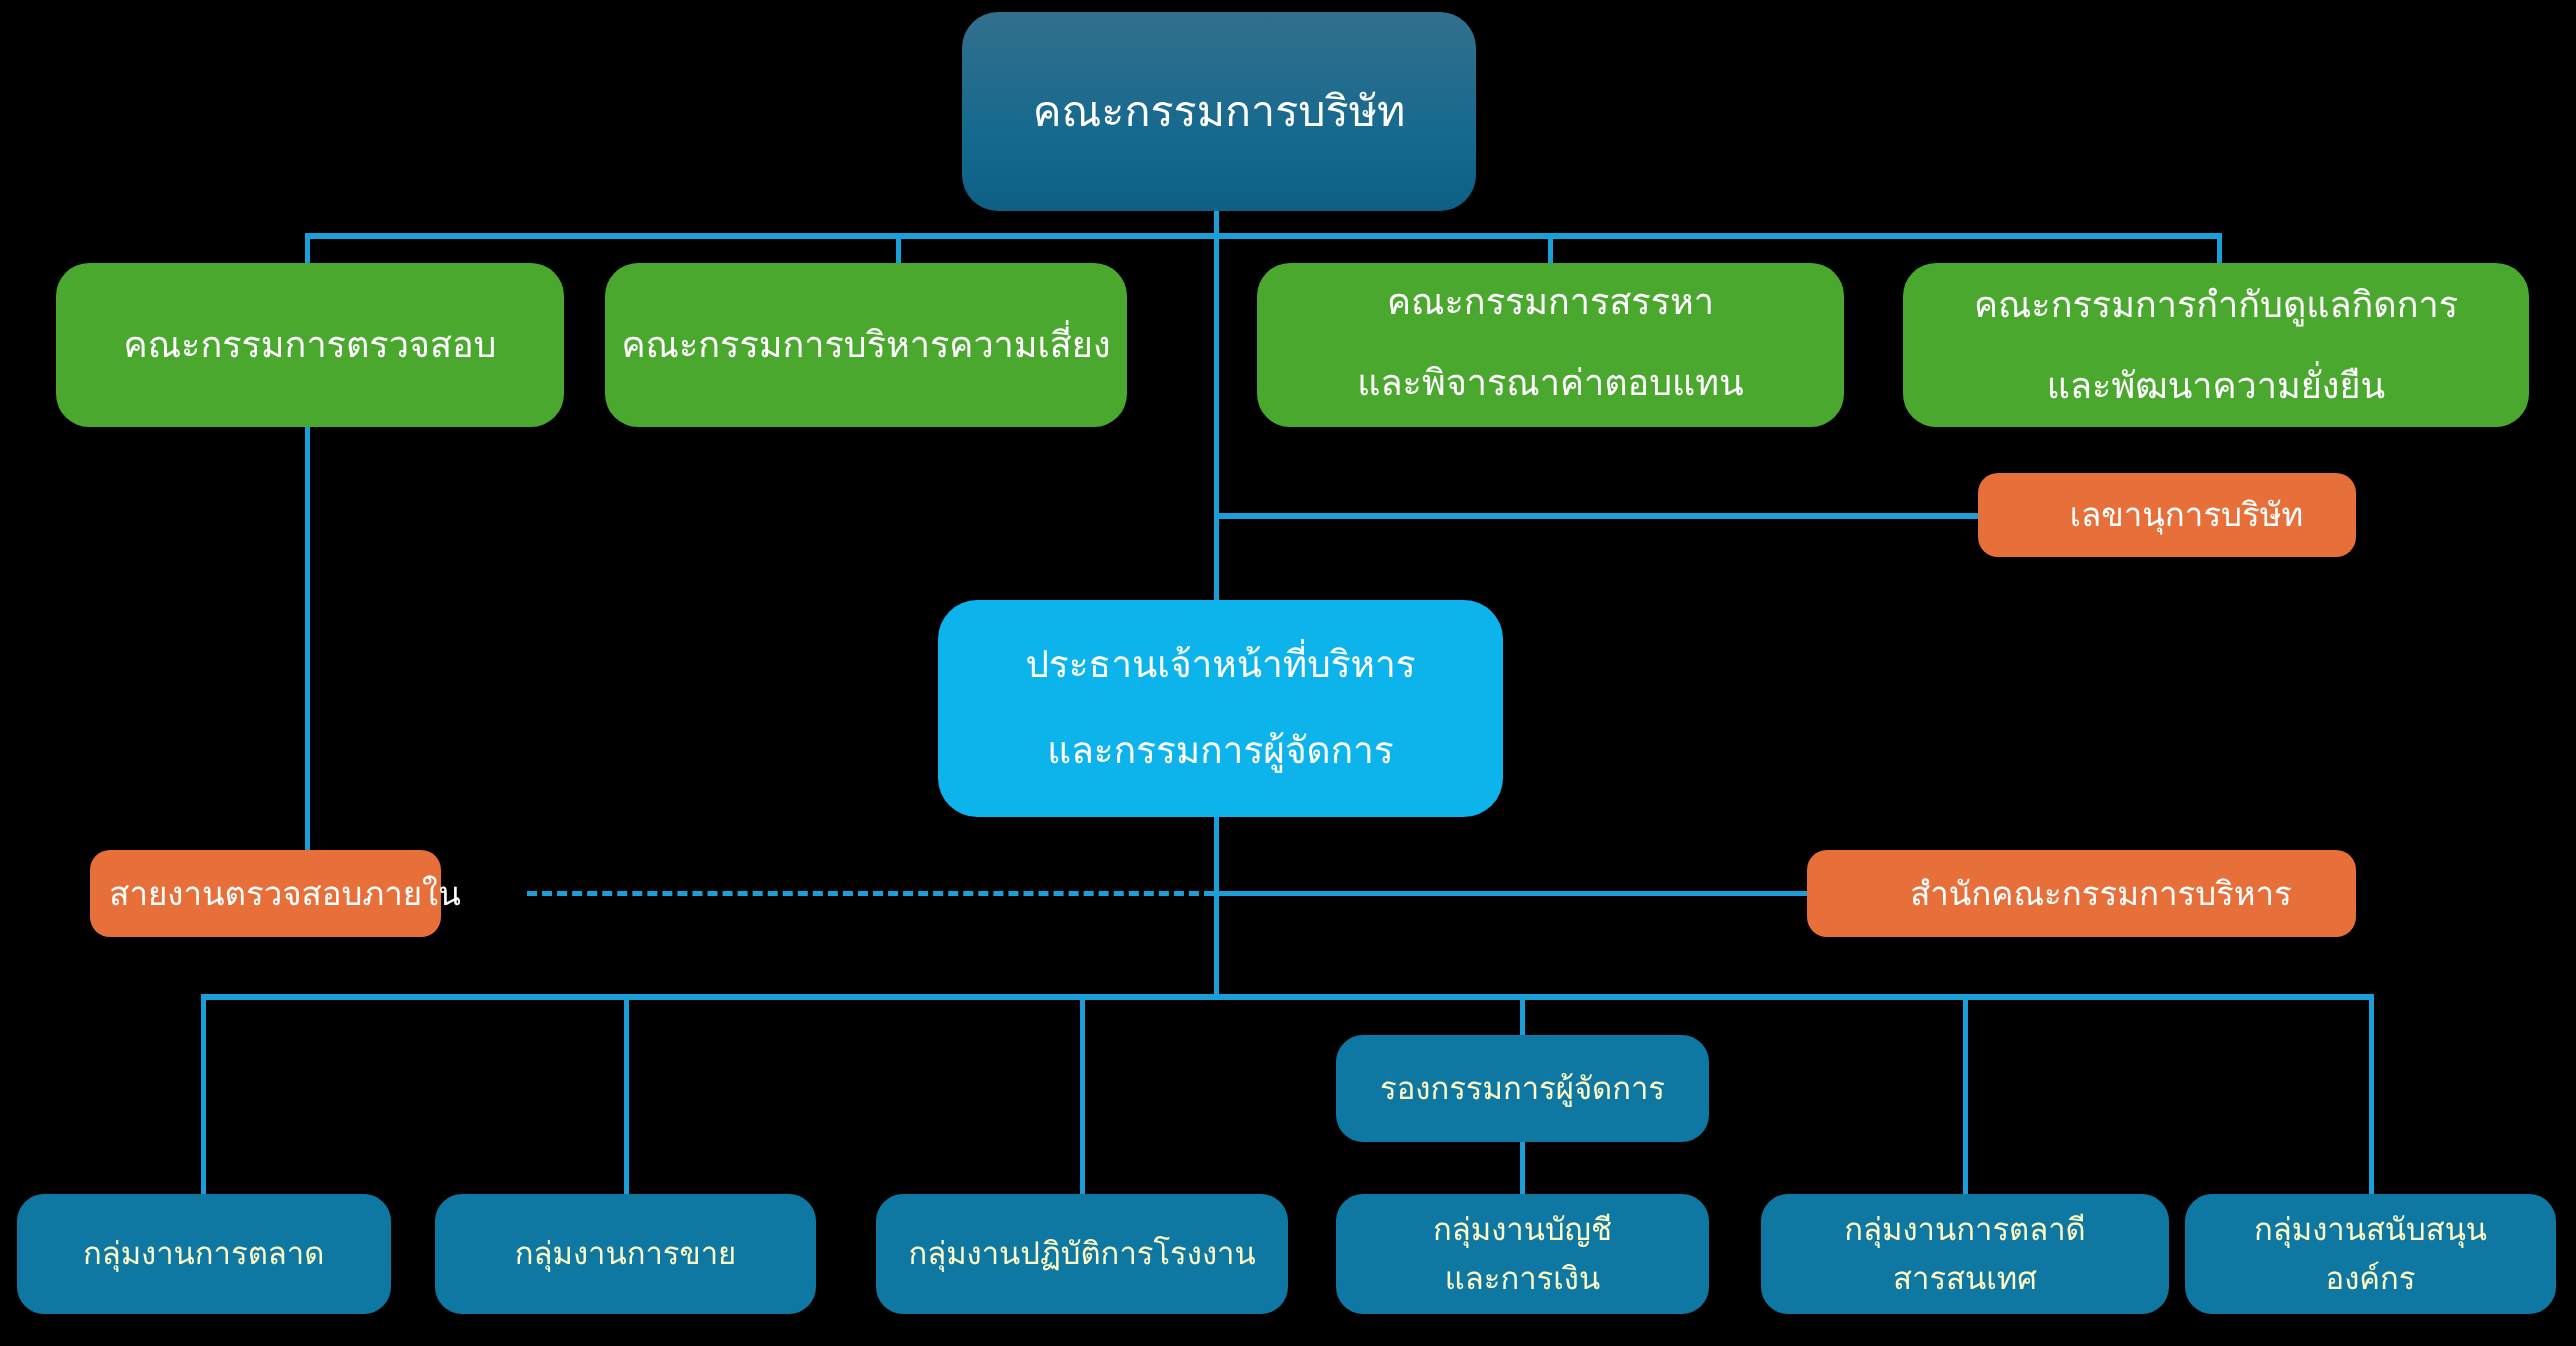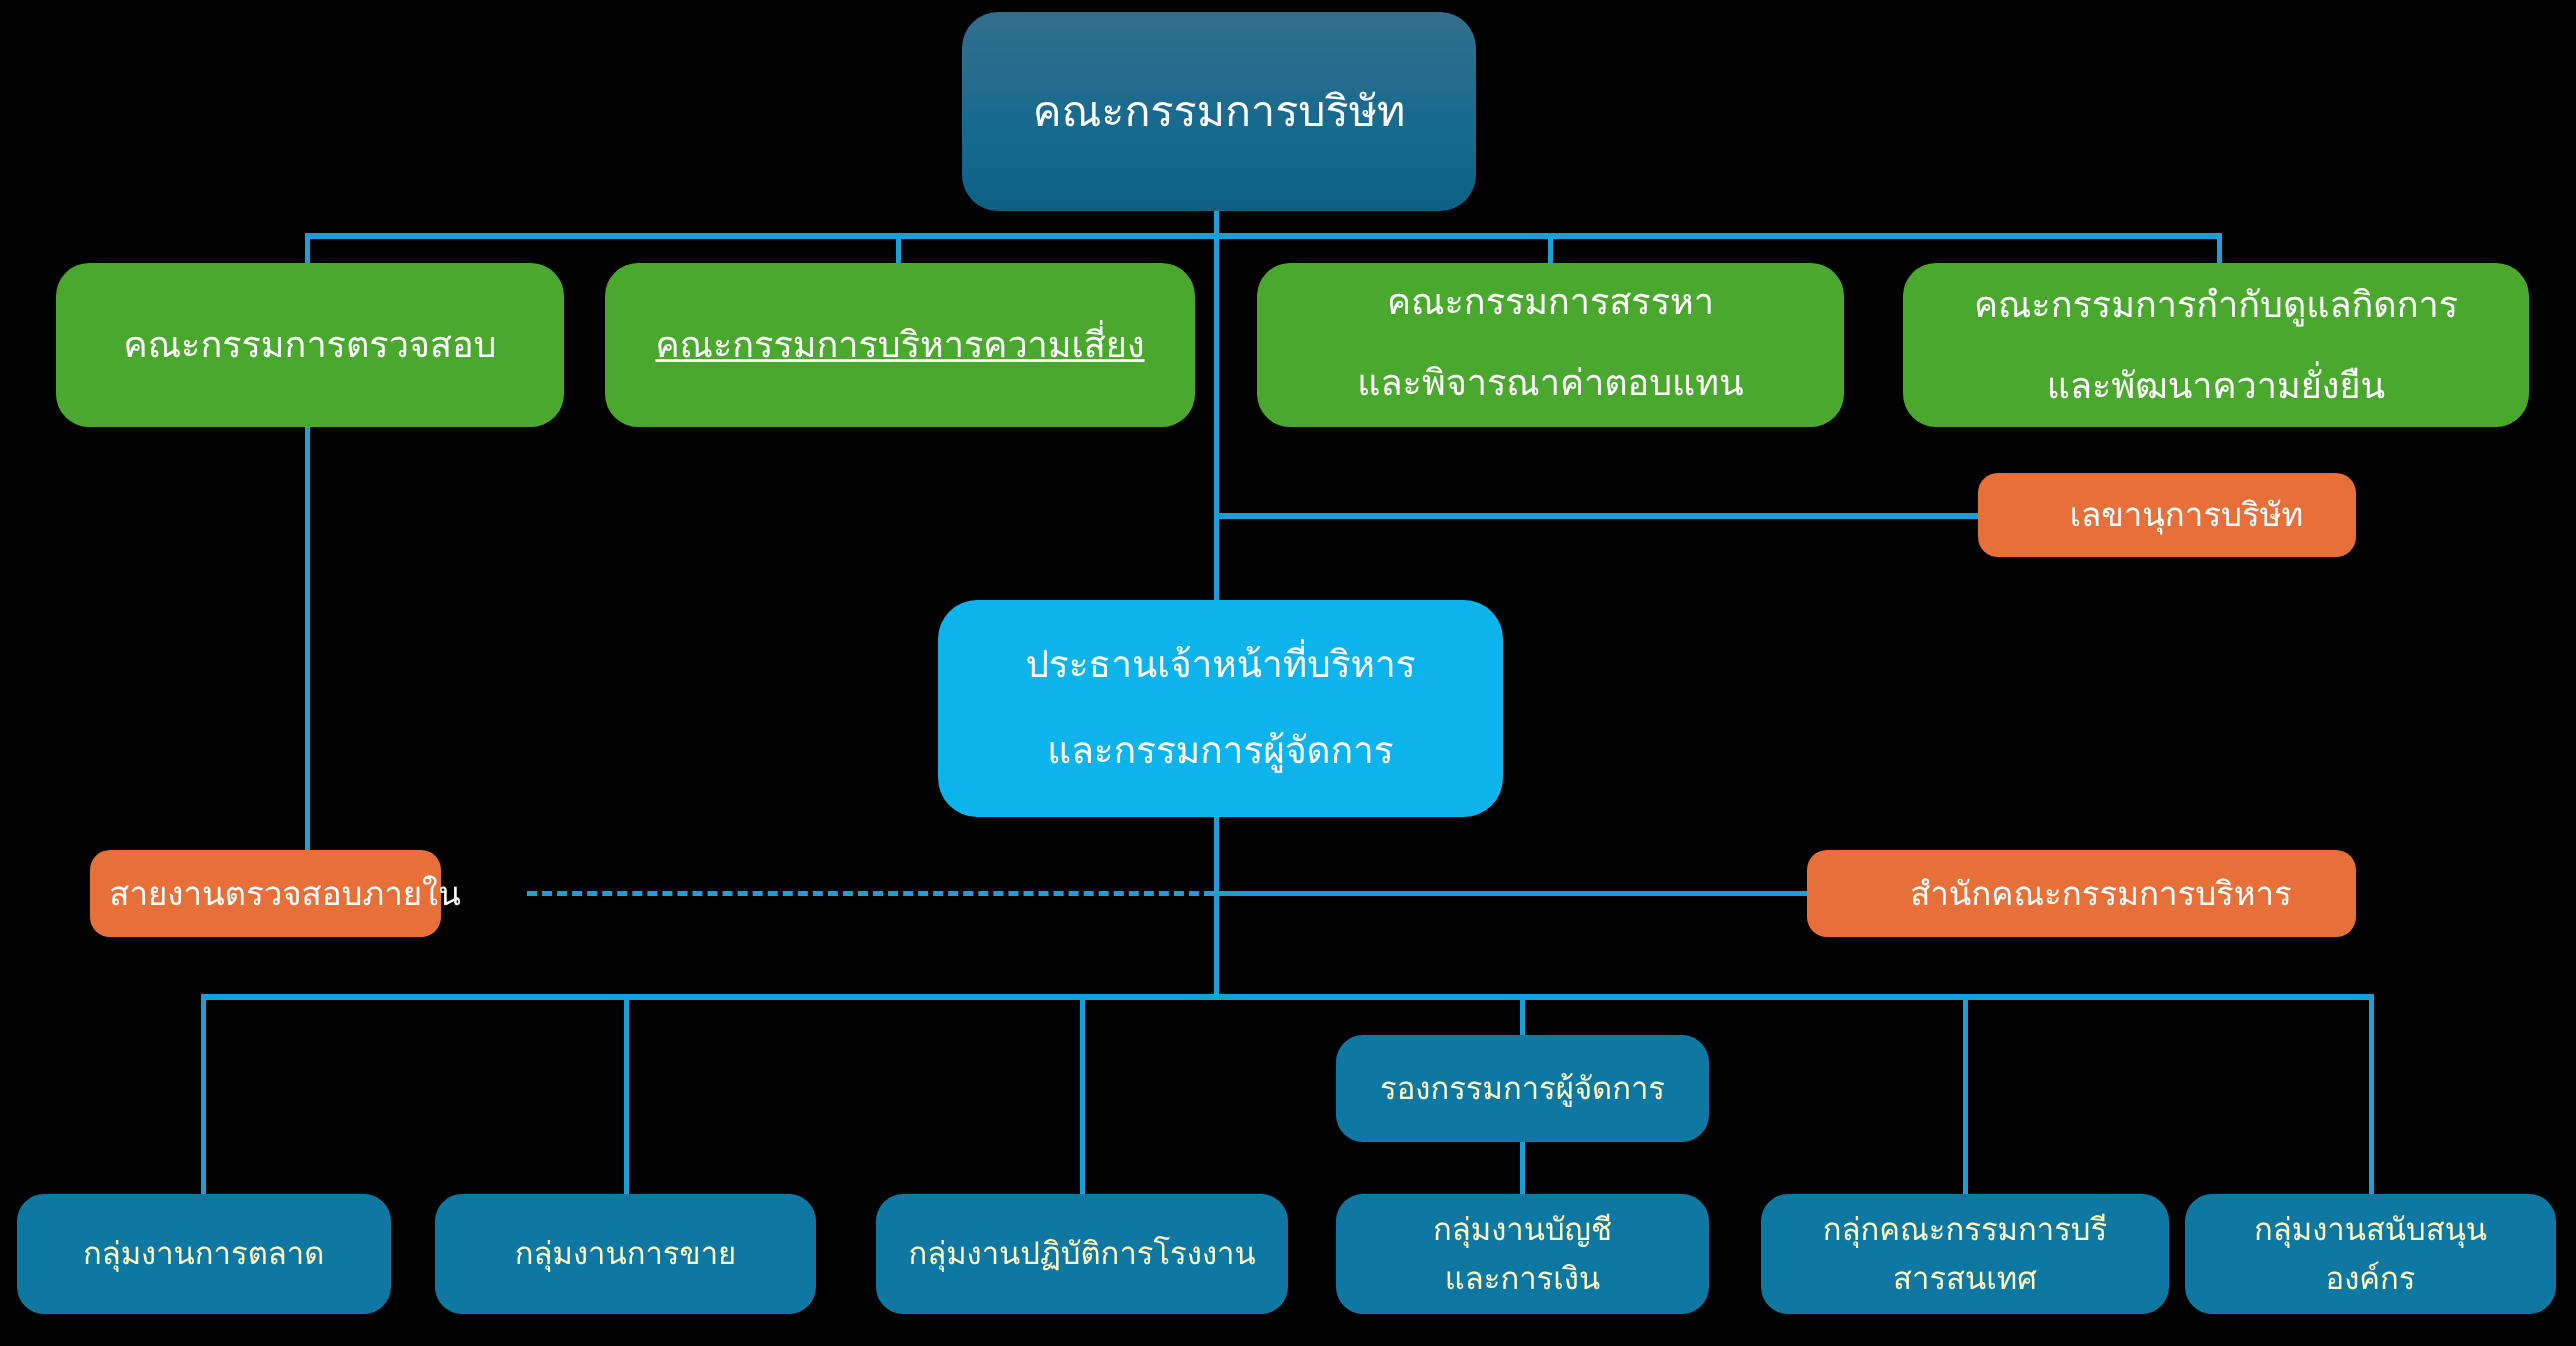--- a/index.html
+++ b/index.html
@@ -22,21 +22,21 @@
     left:962px;top:12px;width:514px;height:199px;
     background:linear-gradient(180deg,#336f8d 0%,#14698f 65%,#0d6084 100%);
     border-radius:36px;font-size:43px;
   }
   .green{
     top:263px;height:164px;
     background:#4ba82f;border-radius:33px;
     font-size:36px;gap:39px;
   }
   .g1{left:56px;width:508px;}
-  .g2{left:605px;width:590px;text-decoration:underline;}
+  .g2{left:605px;width:522px;}
   .g3{left:1257px;width:587px;font-family:Liberation Mono, monospace;}
   .g4{left:1903px;width:626px;}
   .orange{
     background:#e7703a;border-radius:20px;
     font-size:33px;height:87px;padding-left:39px;
   }
   .secretary{left:1978px;top:473px;width:378px;height:84px;}
   .internal-audit{left:90px;top:850px;width:351px;}
   .exec-office{left:1807px;top:850px;width:549px;}
   .ceo{
@@ -141,21 +141,21 @@
   <div class="node teal bottom b3">
     <span>กลุ่มงานปฏิบัติการโรงงาน</span>
   </div>
 
   <div class="node teal bottom b4">
     <span>กลุ่มงานบัญชี</span>
     <span>และการเงิน</span>
   </div>
 
   <div class="node teal bottom b5">
-    <span>กลุ่กคณะกรรมการบรี</span>
+    <span>กลุ่มงานการตลาดี</span>
     <span>สารสนเทศ</span>
   </div>
 
   <div class="node teal bottom b6">
     <span>กลุ่มงานสนับสนุน</span>
     <span>องค์กร</span>
   </div>
 
 </div>
 

